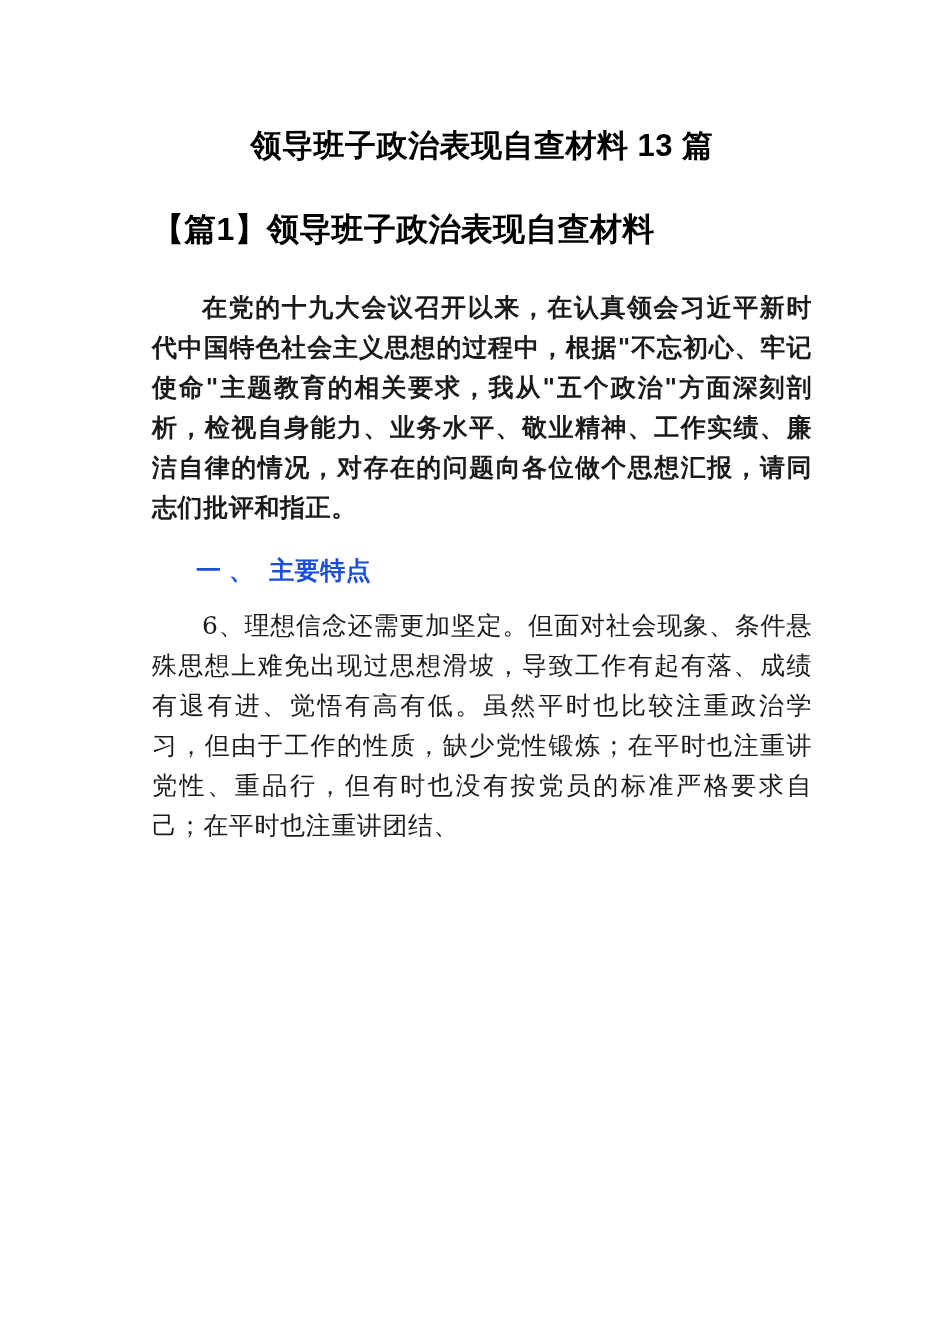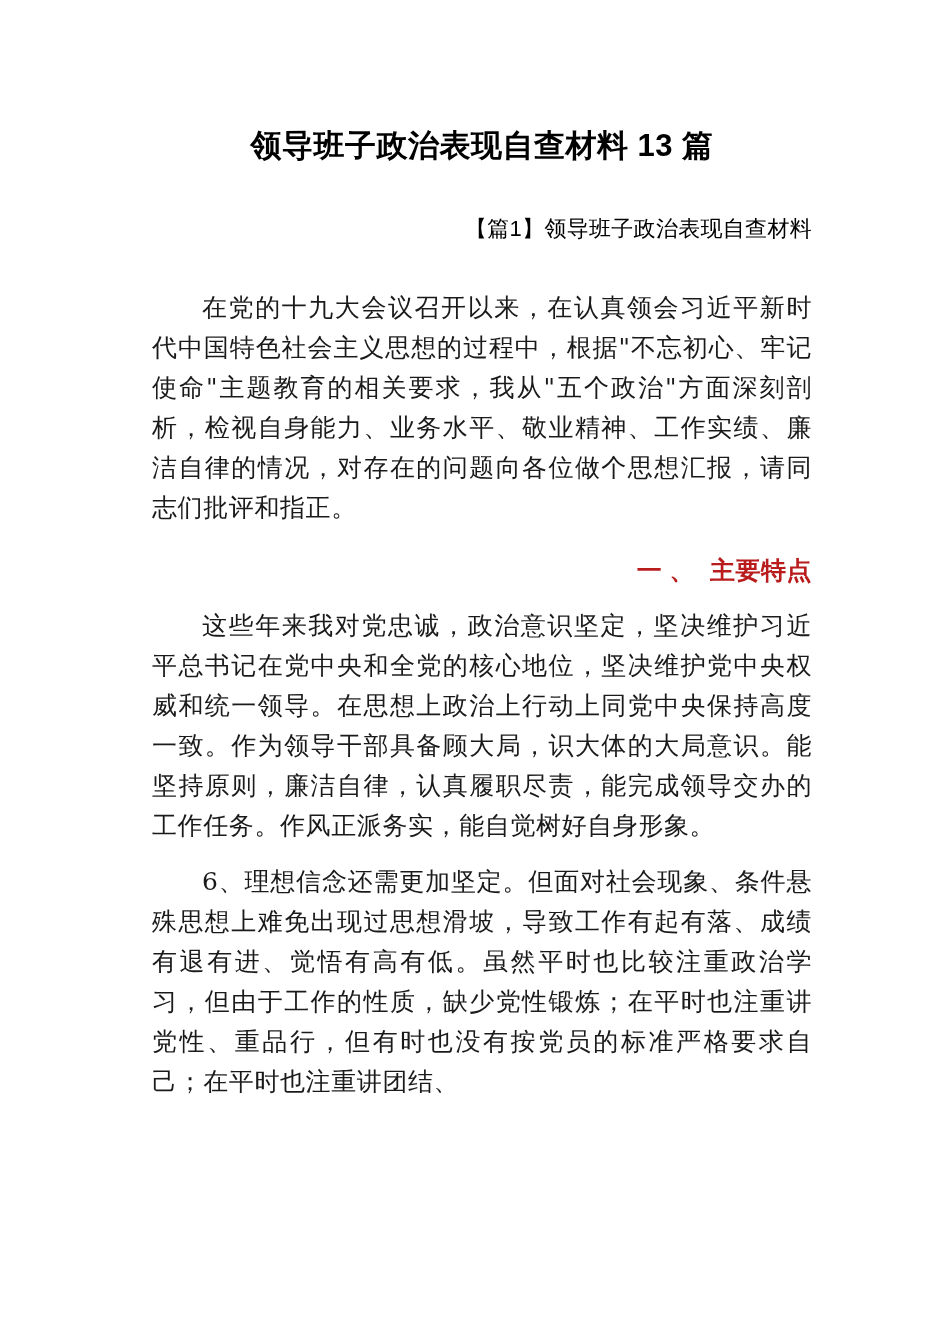--- a/index.html
+++ b/index.html
@@ -29,70 +29,68 @@
     line-height: 40px;
     color: #000000;
     text-align: center;
     margin: 0;
     padding-top: 118px;
     letter-spacing: 0.5px;
     white-space: pre;
   }
   .doc-subtitle {
     font-family: "Liberation Sans", "DejaVu Sans", sans-serif;
-    font-weight: normal;
-    font-size: 22px;
+    font-weight: bold;
+    font-size: 32px;
     line-height: 38px;
     color: #000000;
-    text-align: right;
+    text-align: left;
     margin: 0;
     padding-top: 44px;
     letter-spacing: 0.3px;
     white-space: pre;
   }
   .body-para {
     font-family: "DejaVu Serif", "Liberation Serif", serif;
     font-size: 25px;
     line-height: 40px;
     color: #1a1a1a;
     text-align: justify;
     text-justify: inter-ideograph;
     margin: 0;
     text-indent: 50px;
     letter-spacing: 0.6px;
   }
-  .para-gap-1 { padding-top: 40px; }
+  .para-gap-1 { padding-top: 40px; font-weight: bold; }
   .para-gap-2 { padding-top: 16px; }
   .section-heading {
     font-family: "Liberation Sans", "DejaVu Sans", sans-serif;
     font-weight: bold;
     font-size: 25px;
     line-height: 40px;
-    color: #b91c1c;
+    color: #1d4ed8;
     margin: 0;
     padding-top: 22px;
     padding-left: 44px;
     white-space: pre;
     letter-spacing: 0.5px;
-    text-align: right;
   }
 </style>
 </head>
 <body>
 
 <div class="page">
   <div class="content">
 
     <h1 class="doc-title">领导班子政治表现自查材料 13 篇</h1>
 
     <h2 class="doc-subtitle">【篇1】领导班子政治表现自查材料</h2>
 
     <p class="body-para para-gap-1">在党的十九大会议召开以来，在认真领会习近平新时代中国特色社会主义思想的过程中，根据"不忘初心、牢记使命"主题教育的相关要求，我从"五个政治"方面深刻剖析，检视自身能力、业务水平、敬业精神、工作实绩、廉洁自律的情况，对存在的问题向各位做个思想汇报，请同志们批评和指正。</p>
 
     <h3 class="section-heading">一 、  主要特点</h3>
 
-    <p class="body-para para-gap-2">这些年来我对党忠诚，政治意识坚定，坚决维护习近平总书记在党中央和全党的核心地位，坚决维护党中央权威和统一领导。在思想上政治上行动上同党中央保持高度一致。作为领导干部具备顾大局，识大体的大局意识。能坚持原则，廉洁自律，认真履职尽责，能完成领导交办的工作任务。作风正派务实，能自觉树好自身形象。</p>
 
 
     <p class="body-para para-gap-2">6、理想信念还需更加坚定。但面对社会现象、条件悬殊思想上难免出现过思想滑坡，导致工作有起有落、成绩有退有进、觉悟有高有低。虽然平时也比较注重政治学习，但由于工作的性质，缺少党性锻炼；在平时也注重讲党性、重品行，但有时也没有按党员的标准严格要求自己；在平时也注重讲团结、</p>
 
   </div>
 </div>
 
 </body></html>

